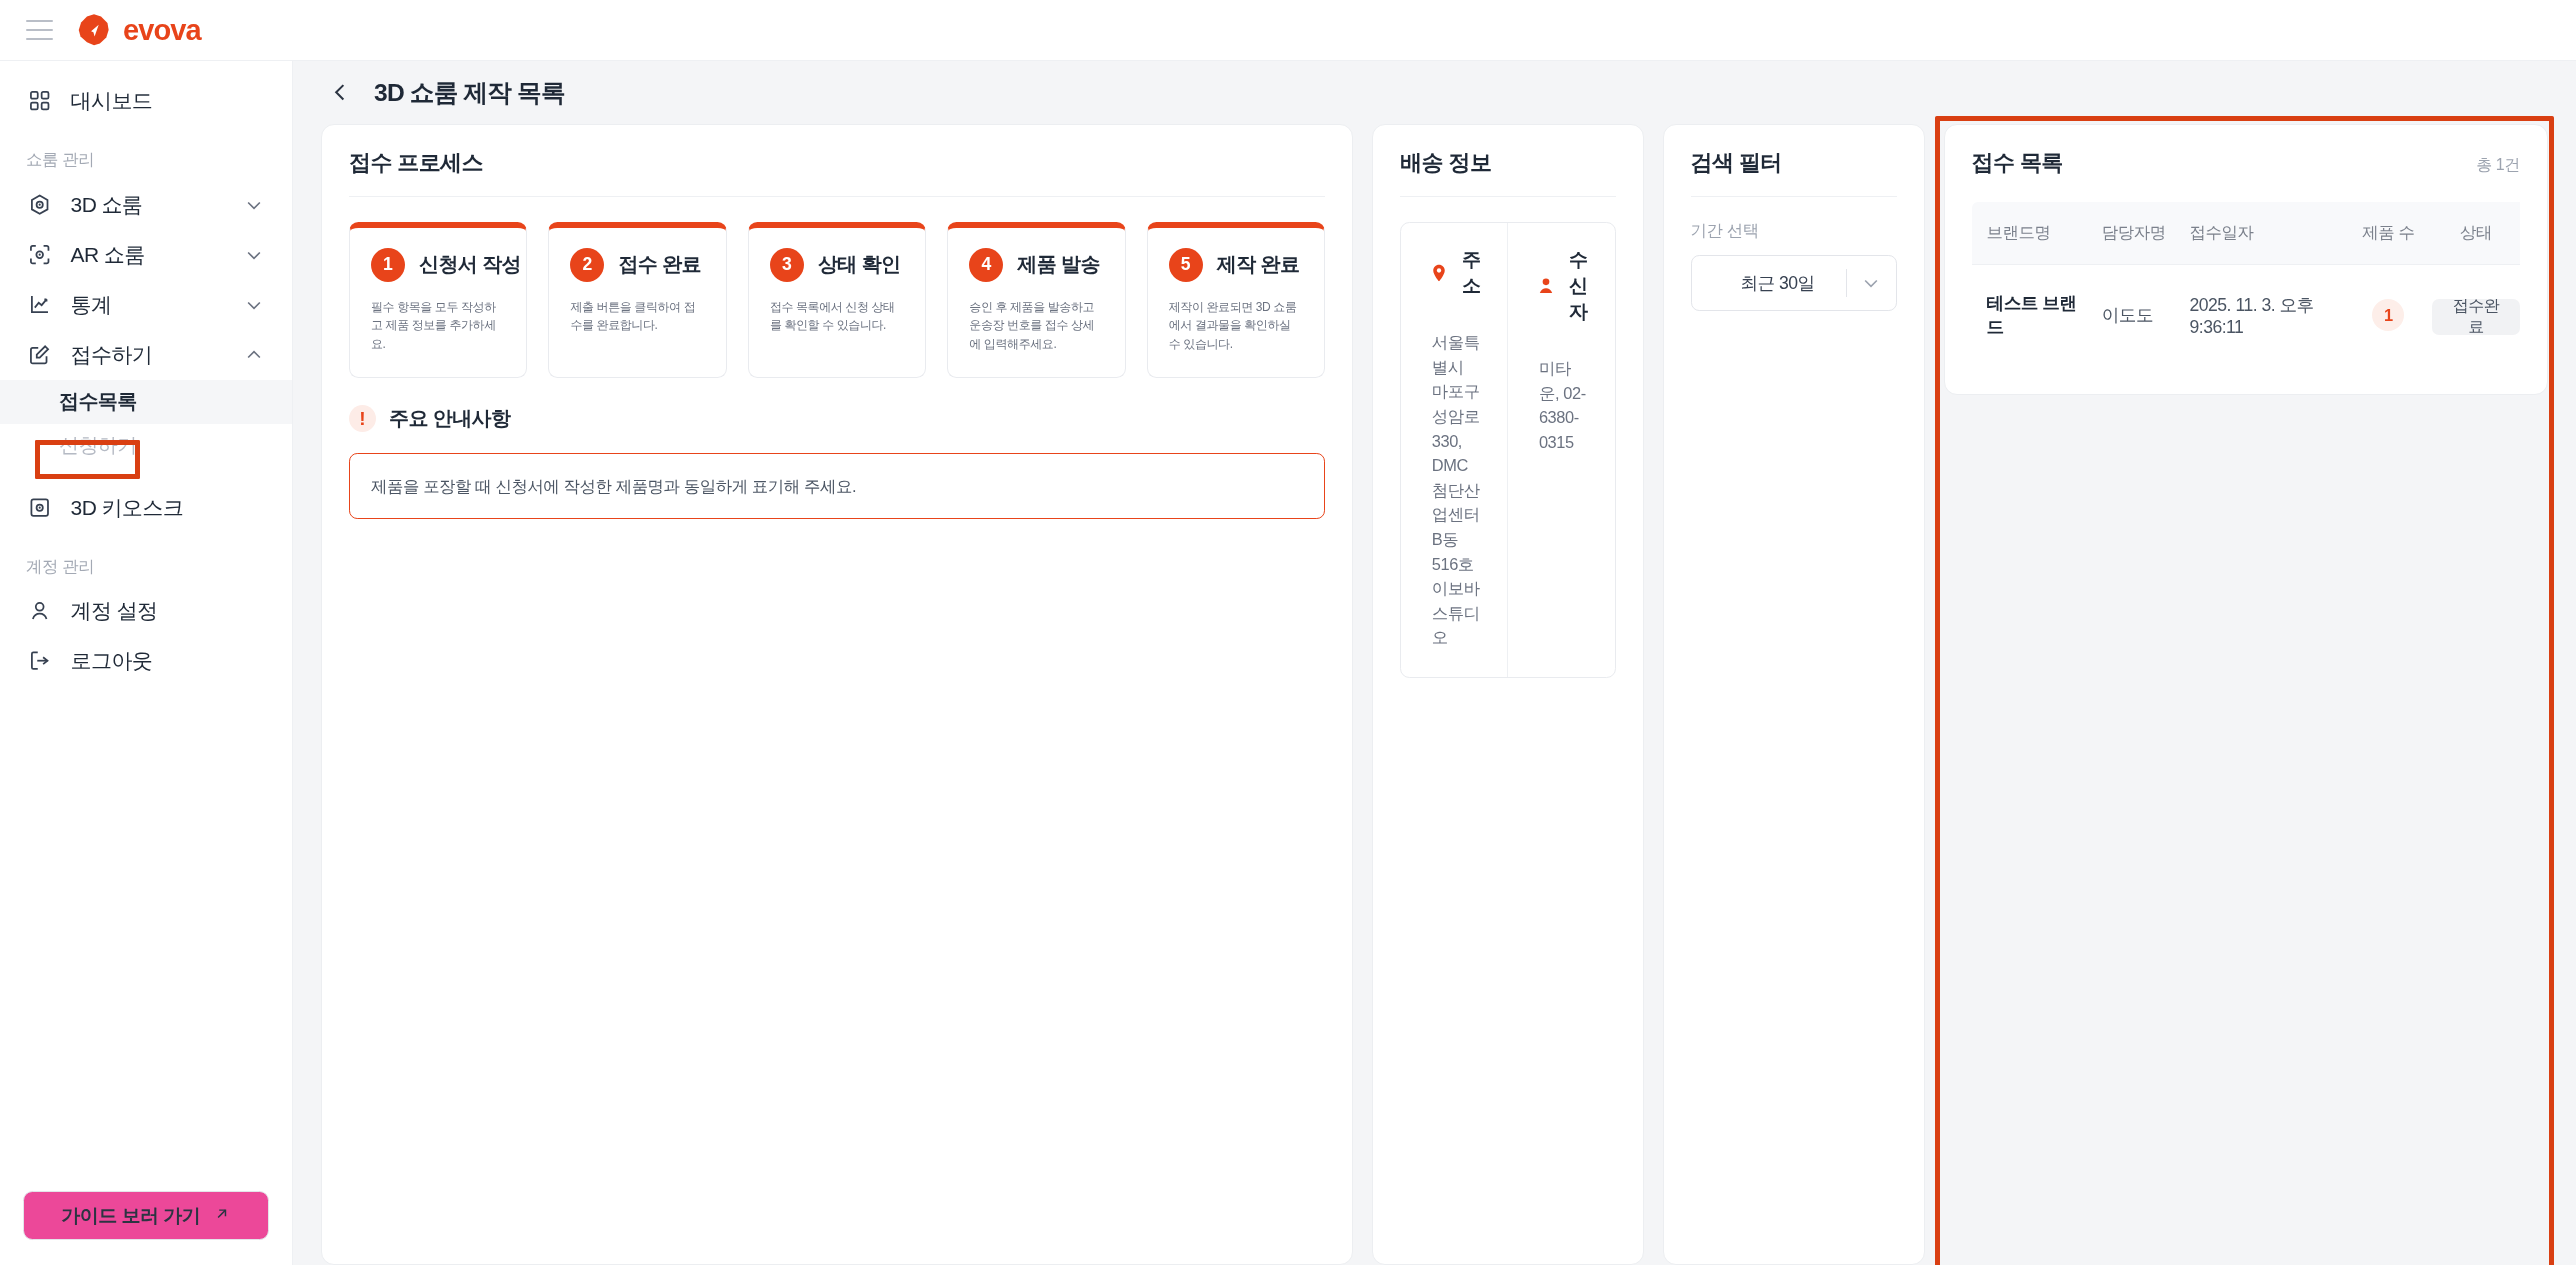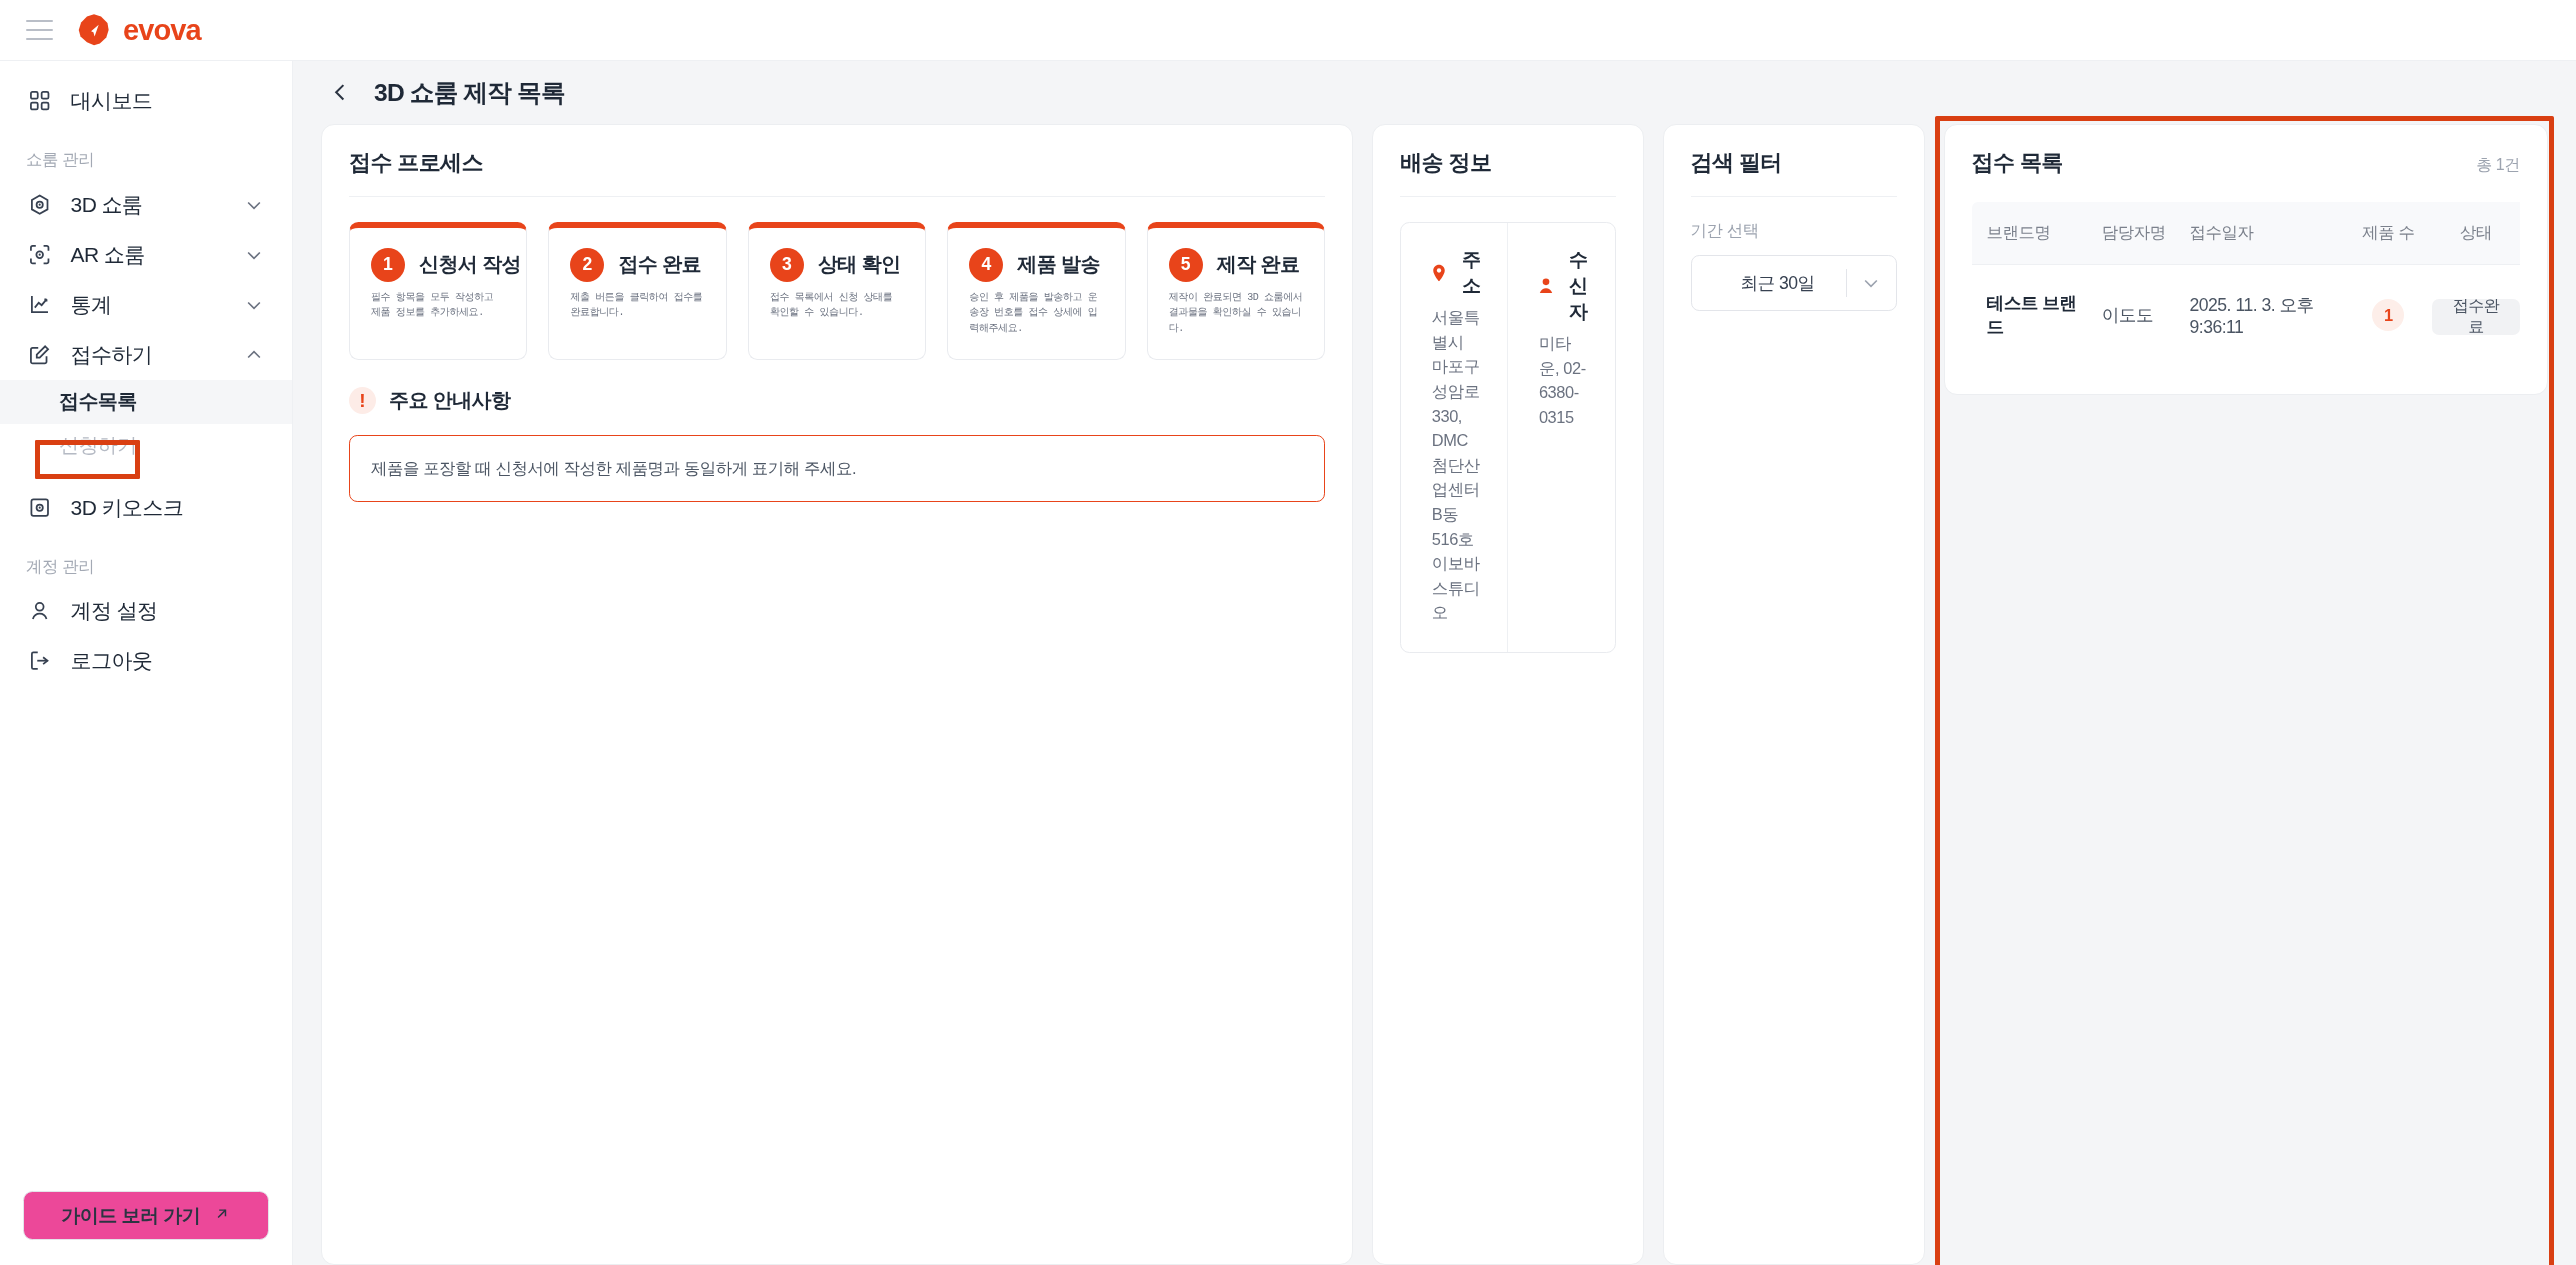--- a/index.html
+++ b/index.html
@@ -127,21 +127,21 @@
     min-height:123px;
   }
   .step-head{display:flex;align-items:center;gap:14px;}
   .step-num{
     width:34px;height:34px;flex:0 0 34px;border-radius:50%;
     background:var(--accent);color:#fff;font-size:17.6px;font-weight:700;
     display:flex;align-items:center;justify-content:center;line-height:1;
   }
   .step-name{font-size:20px;font-weight:700;color:#1f2937;letter-spacing:-0.6px;white-space:nowrap;}
   .step-desc{
-    margin-top:8px;font-size:10px;line-height:1.55;color:#6b7280;letter-spacing:-0.4px;font-family:Liberation Mono, monospace;
+    margin-top:16px;font-size:12px;line-height:1.55;color:#6b7280;letter-spacing:-0.4px;
   }
 
   
   .notice-head{display:flex;align-items:center;gap:13px;margin-top:27px;}
   .notice-bang{
     width:27px;height:27px;border-radius:50%;background:#fdece7;
     display:flex;align-items:center;justify-content:center;
     color:var(--accent);font-size:19px;font-weight:700;line-height:1;
   }
   .notice-title{font-size:20px;font-weight:700;color:#1f2937;letter-spacing:-0.6px;}
@@ -154,21 +154,21 @@
   
   .ship-box{
     margin-top:24.6px;border:0.6px solid #e9ebef;border-radius:9.4px;background:#fff;
     display:flex;min-height:129px;
   }
   .ship-col{flex:1 1 0;padding:24.6px 27px 27px;min-width:0;}
   .ship-col + .ship-col{border-left:0.6px solid var(--line-soft);}
   .ship-label{display:flex;align-items:center;gap:11.7px;}
   .ship-ico{width:22px;height:22px;flex:0 0 22px;display:flex;align-items:center;justify-content:center;color:var(--accent);}
   .ship-label .lbl{font-size:19px;font-weight:700;color:#1f2937;letter-spacing:-0.5px;}
-  .ship-value{margin-top:6px;padding-left:3.5px;font-size:16.4px;color:#6b7280;letter-spacing:-0.4px;line-height:1.5;}
+  .ship-value{margin-top:31px;padding-left:3.5px;font-size:16.4px;color:#6b7280;letter-spacing:-0.4px;line-height:1.5;}
 
   
   .filter-sub{margin-top:23.4px;font-size:16.4px;color:#9ca3af;letter-spacing:-0.4px;}
   .select{
     margin-top:13px;width:206px;height:56px;
     border:0.6px solid #e3e5ea;border-radius:8.2px;background:#fff;
     display:flex;align-items:center;cursor:pointer;text-align:center;
   }
   .select .val{flex:1 1 auto;padding-left:17.6px;font-size:17.6px;color:#374151;letter-spacing:-0.5px;}
   .select .sep{width:0.6px;height:28px;background:#e3e5ea;}

